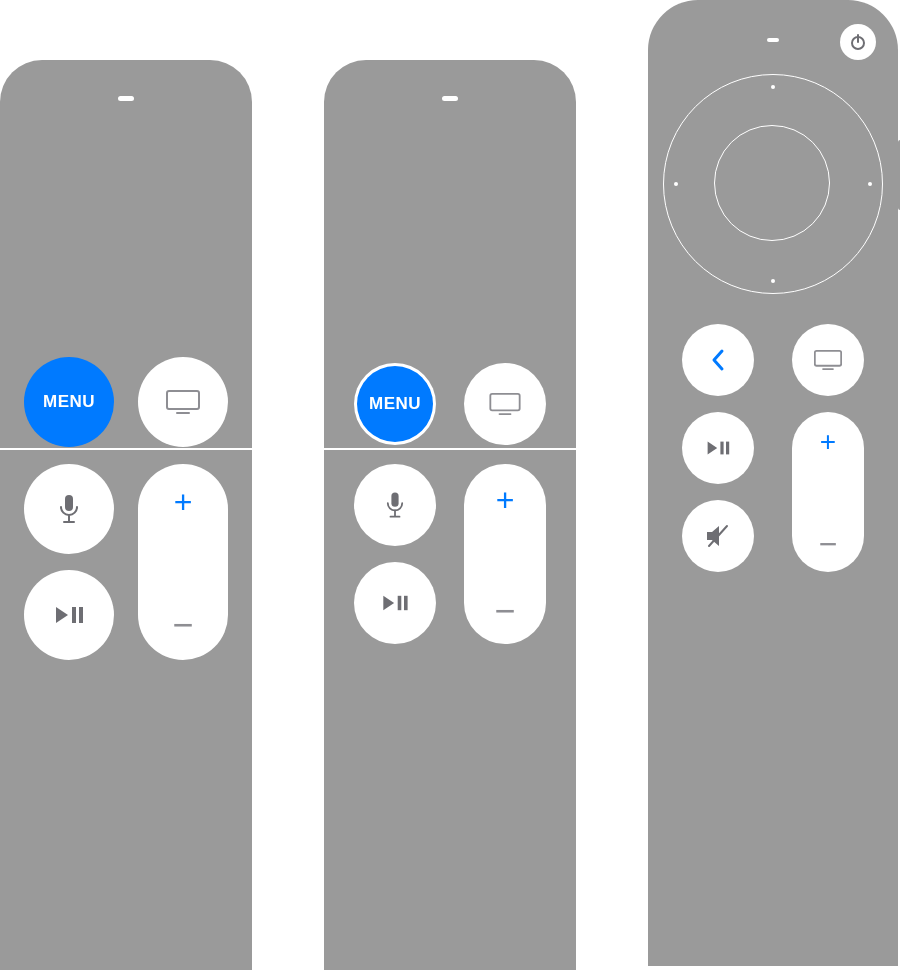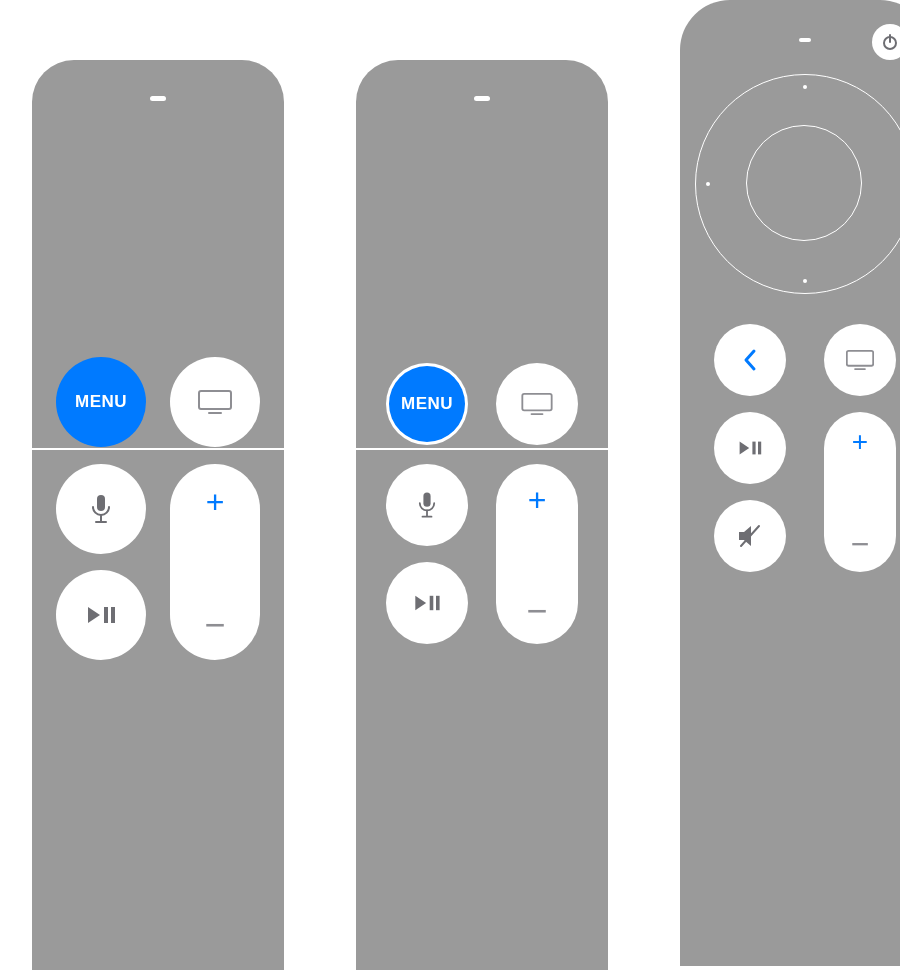--- a/index.html
+++ b/index.html
@@ -3,21 +3,20 @@
 <meta charset="utf-8">
 <style>
   * { box-sizing: border-box; margin: 0; padding: 0; }
   html, body { width: 900px; height: 970px; background: #fff; font-family: -apple-system, Helvetica, Arial, sans-serif; }
   .stage { position: relative; width: 900px; height: 970px; }
 
   .remote {
     position: absolute;
     background: #9a9a9a;
     border-radius: 50px;
-    margin-left: 32px;
   }
   .remote.gen1 { left: 0;    top: 60px; width: 252px; height: 910px; border-radius: 42px 42px 0 0; }
   .remote.gen2 { left: 324px; top: 60px; width: 252px; height: 910px; border-radius: 42px 42px 0 0; }
   .remote.gen3 { left: 648px; top: 0;    width: 250px; height: 966px; border-radius: 50px 50px 0 0; }
 
   
   .led {
     position: absolute;
     width: 16px; height: 5px;
     background: #fff;

